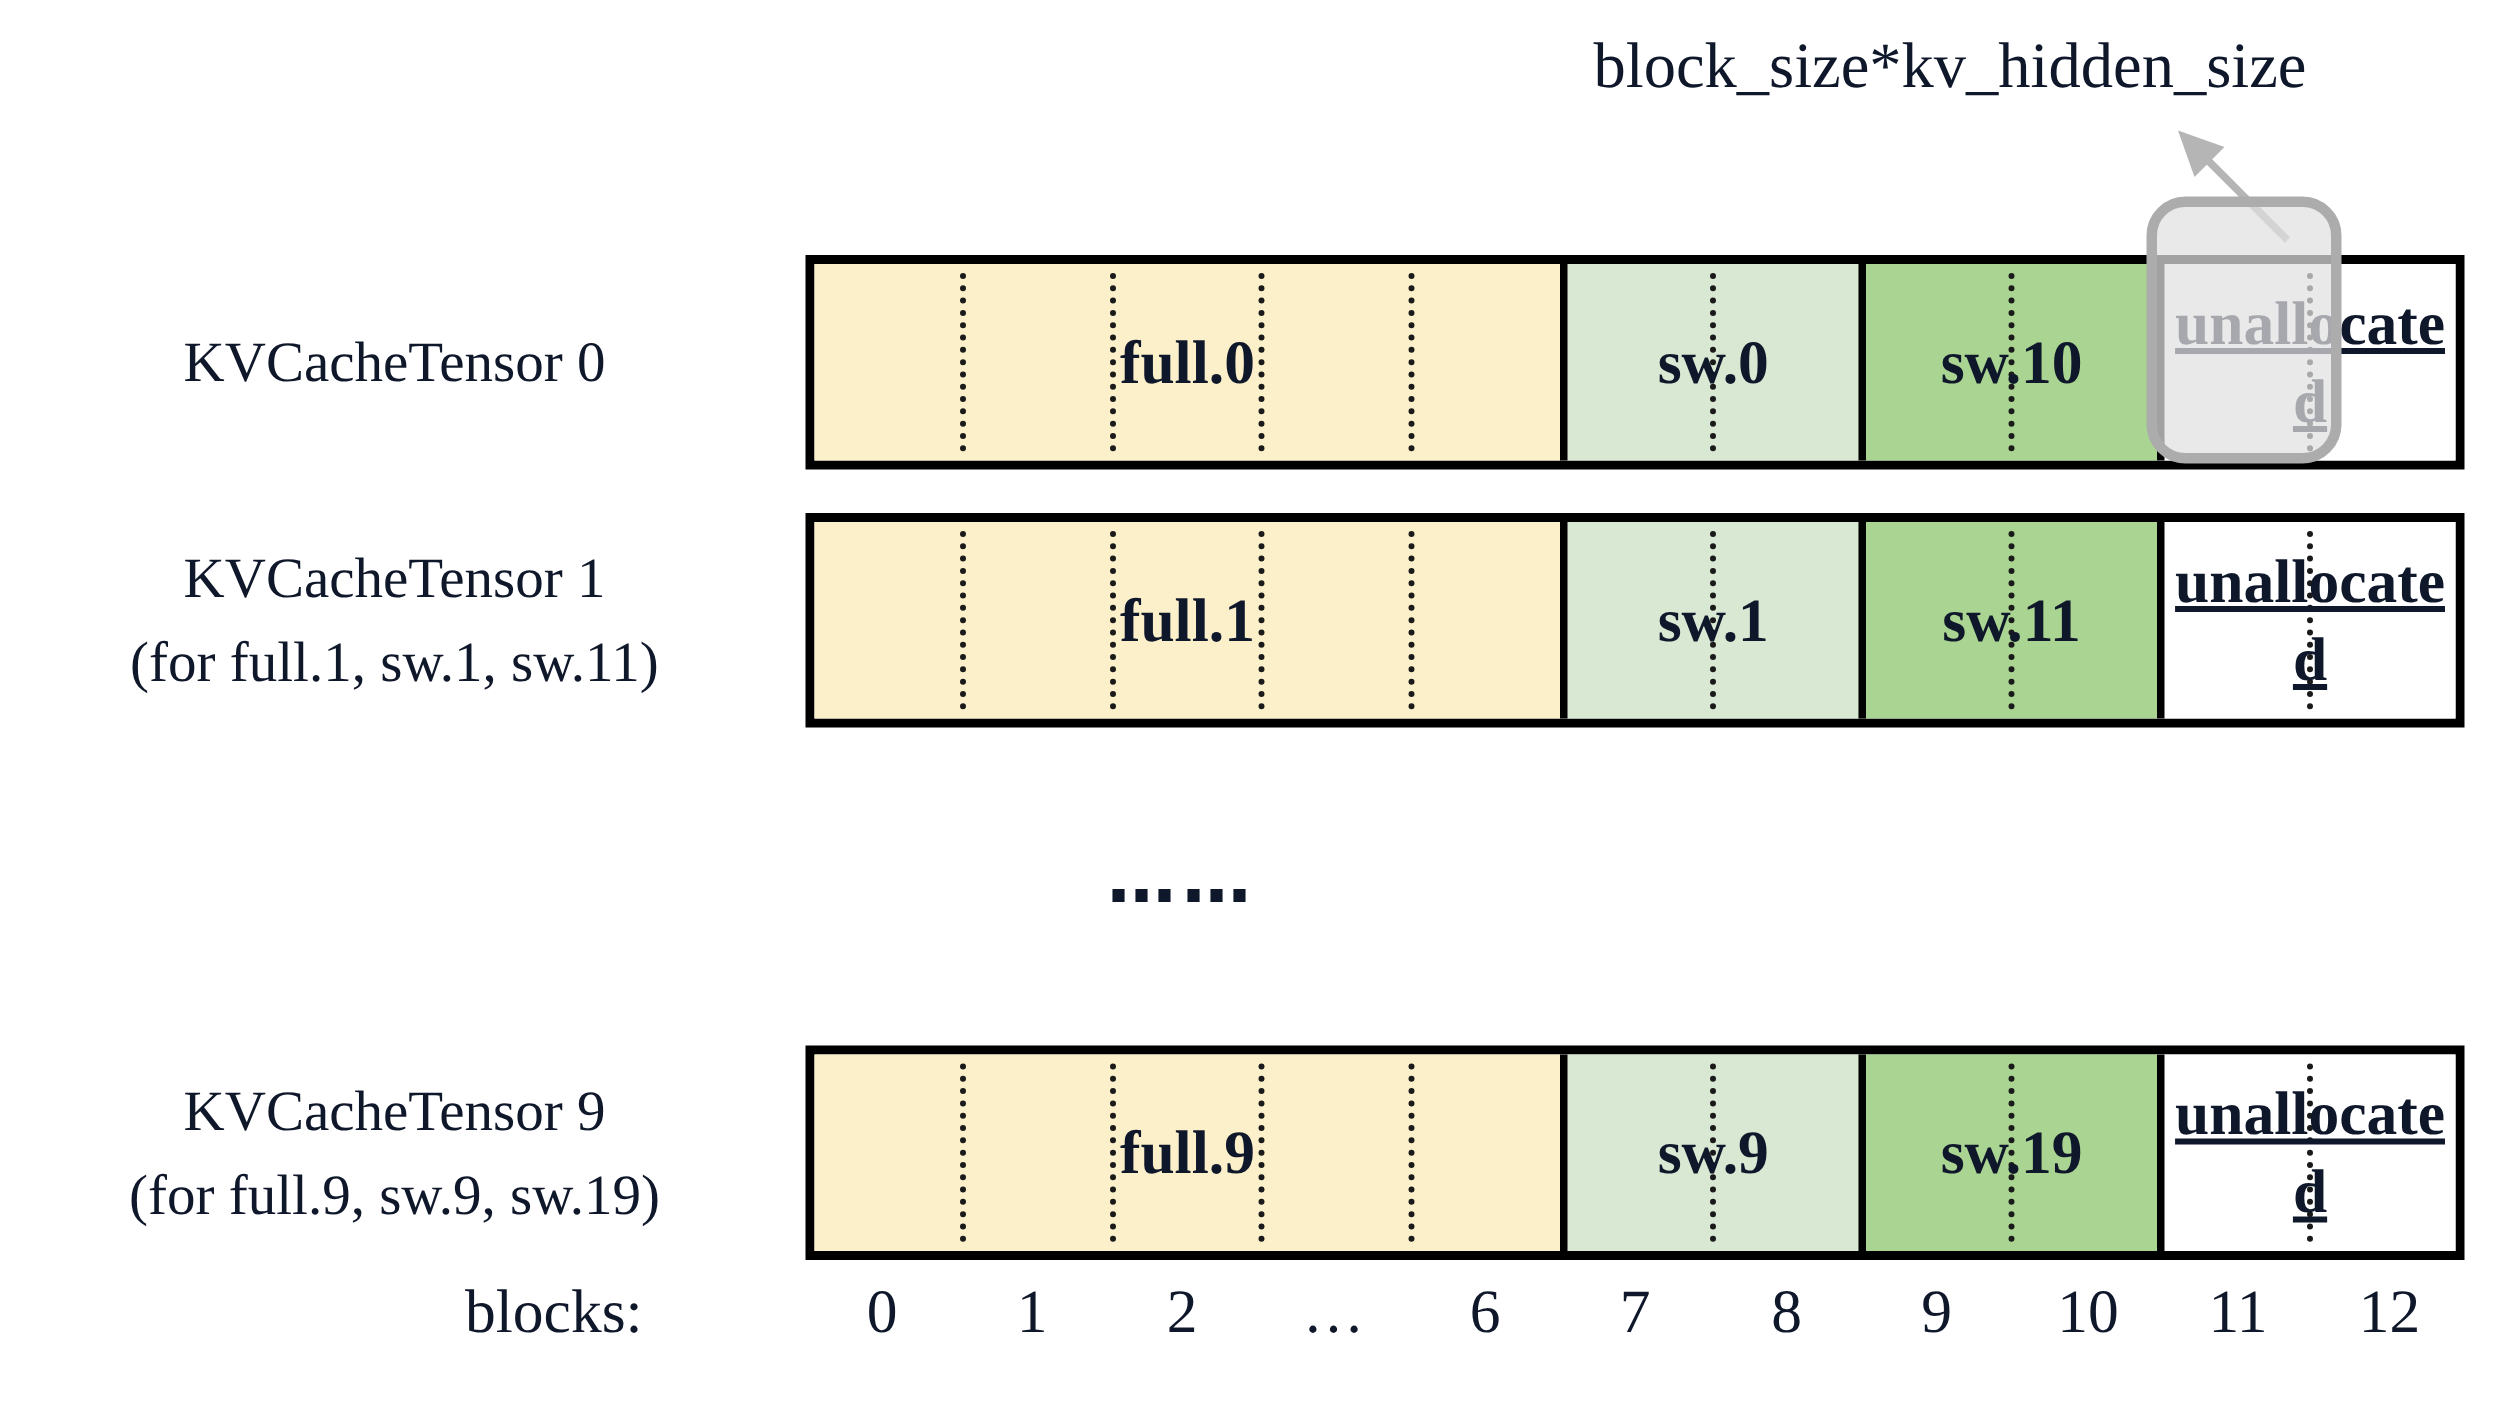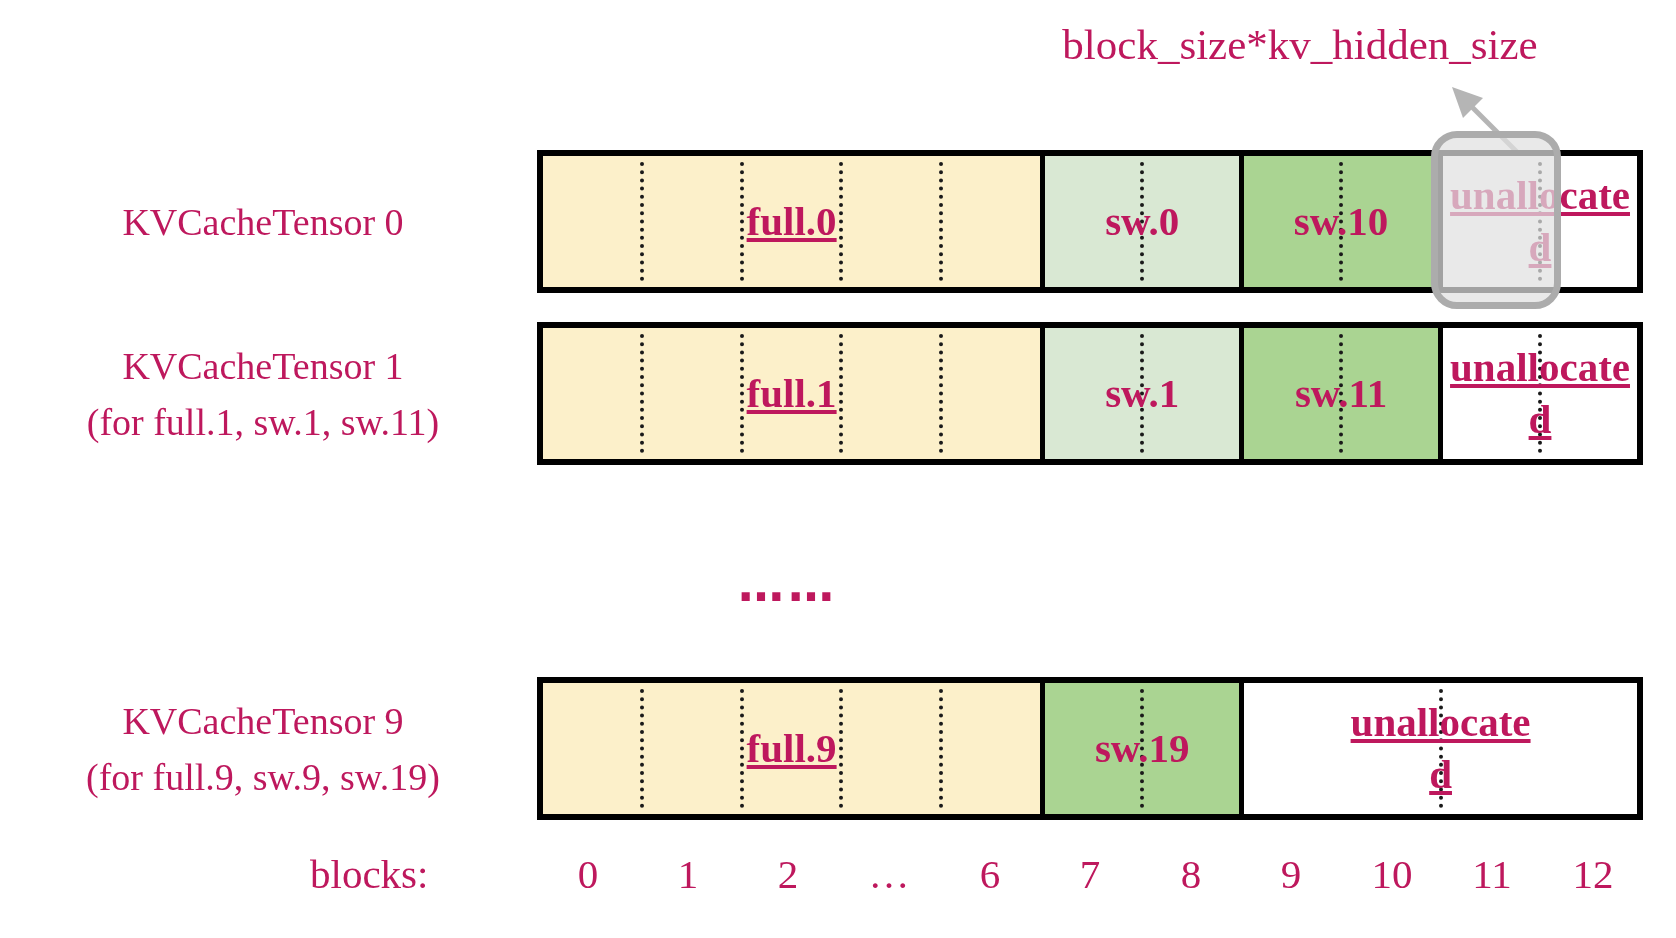--- a/index.html
+++ b/index.html
@@ -1,57 +1,57 @@
 <!DOCTYPE html>
 <html style="--color-full: #fcf0ca; --color-sw-low: #d9e8d3; --color-sw-high: #aad492; --color-unallocated: #ffffff; --highlight-fill: rgba(224,224,224,0.72); --highlight-border: #acacac; --arrow: #b5b5b5; --line: #000000;"><head>
 <meta charset="utf-8">
 <style>
   html,body{margin:0;padding:0;background:#ffffff;}
   #canvas{
     position:relative;
     width:1676px;height:938px;
     background:#ffffff;
     font-family:"Liberation Serif","DejaVu Serif",serif;
-    color:#be185d;
+    color:#0f172a;
     overflow:hidden;
     border-radius:27px;
   }
   
   .annotation-label{
     position:absolute;top:20px;left:1000px;width:600px;
     font-size:43px;text-align:center;white-space:nowrap;
   }
   .annotation-arrow{position:absolute;left:1425px;top:72px;}
   
   .block-highlight{
     position:absolute;left:1431px;top:131px;width:130px;height:178px;
     box-sizing:border-box;
     border:7px solid var(--highlight-border,#acacac);
     border-radius:26px;
     background:var(--highlight-fill,rgba(224,224,224,0.72));
     z-index:5;
   }
   
-  .row{position:absolute;left:0;width:1556px;height:143px;}
+  .row{position:absolute;left:0;width:1556px;height:143px;margin-top:20px;}
   .row-label{
     position:absolute;left:24px;top:0;width:478px;height:100%;
     display:flex;flex-direction:column;justify-content:center;align-items:center;
     font-size:38px;line-height:56px;text-align:center;white-space:nowrap;
   }
   .bar{
     position:absolute;left:537px;top:0;width:1106px;height:143px;
     box-sizing:border-box;border:6px solid var(--line,#000);
     display:flex;background:#fff;
   }
   .seg{
     position:relative;box-sizing:border-box;height:100%;
     display:flex;align-items:center;justify-content:center;
   }
   .seg + .seg{border-left:5px solid var(--line,#000);}
-  .seg-full  {flex:0 0 45.45%;background:var(--color-full,#fcf0ca);text-decoration:underline;}
+  .seg-full  {flex:0 0 45.45%;background:var(--color-full,#fcf0ca);}
   .seg-swlow {flex:0 0 18.18%;background:var(--color-sw-low,#d9e8d3);}
   .seg-swhigh{flex:0 0 18.185%;background:var(--color-sw-high,#aad492);}
   .seg-unalloc{flex:1 1 auto;background:var(--color-unallocated,#ffffff);text-decoration:underline;}
   .seg-label{
     font-weight:bold;font-size:41px;line-height:1.25;
     text-align:center;z-index:2;
   }
   .seg-label.wrap{width:182px;word-break:break-all;}
   .dv{ 
     position:absolute;top:6px;bottom:6px;width:0;
@@ -152,20 +152,24 @@
       <div>(for full.9, sw.9, sw.19)</div>
     </div>
     <div class="bar">
       <div class="seg seg-full">
         <i class="dv" style="left:20%"></i>
         <i class="dv" style="left:40%"></i>
         <i class="dv" style="left:60%"></i>
         <i class="dv" style="left:80%"></i>
         <span class="seg-label">full.9</span>
       </div>
+      <div class="seg seg-swlow">
+        <i class="dv" style="left:50%"></i>
+        <span class="seg-label">sw.9</span>
+      </div>
       <div class="seg seg-swhigh">
         <i class="dv" style="left:50%"></i>
         <span class="seg-label">sw.19</span>
       </div>
       <div class="seg seg-unalloc">
         <i class="dv" style="left:50%"></i>
         <span class="seg-label wrap">unallocated</span>
       </div>
     </div>
   </div>

